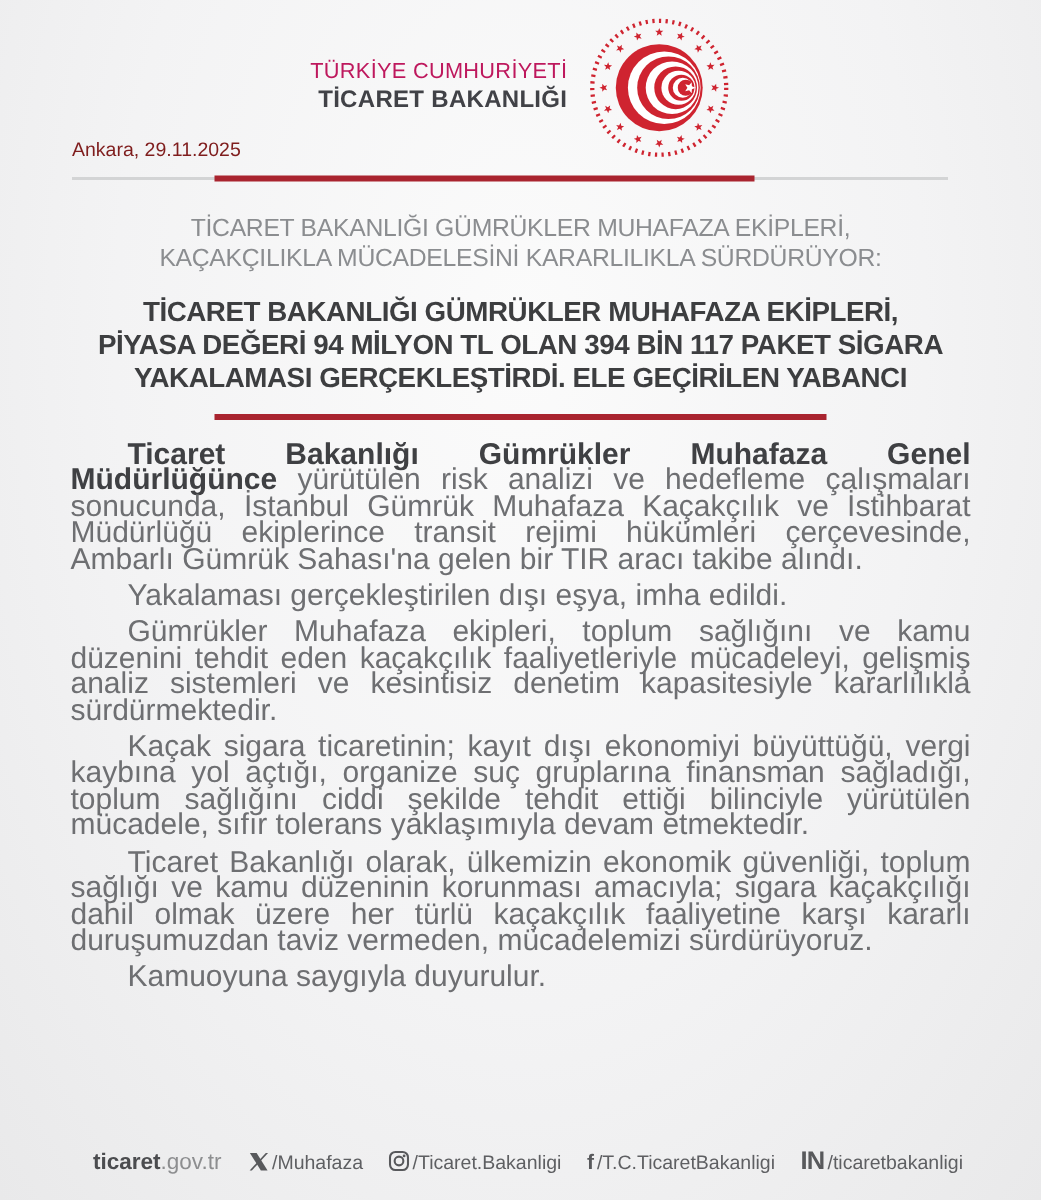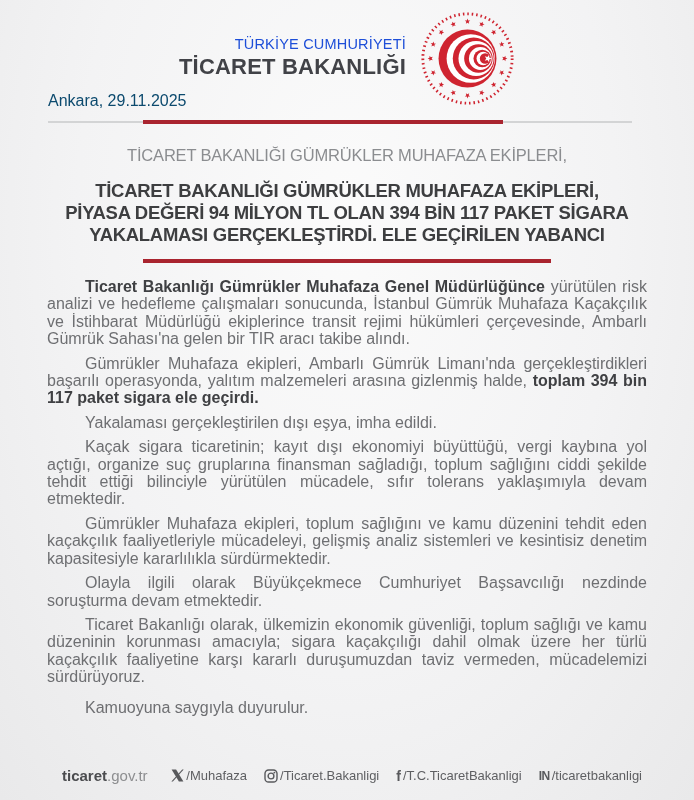--- a/index.html
+++ b/index.html
@@ -11,50 +11,50 @@
     position:relative;
     color:#6e6f72;
   }
   .page{position:relative;width:694px;height:800px;}
 
   
   .header{display:flex;justify-content:center;align-items:center;gap:14px;padding-top:10px;height:96px;}
   .org{line-height:1.25;}
   .org-tr{text-align:right;}
   .org-en{text-align:left;}
-  .org-l1{font-size:14.5px;color:#1d4ed8;letter-spacing:.2px;}
-  .org-l2{font-size:22px;font-weight:bold;color:#414247;letter-spacing:.2px;}
+  .org-l1{font-size:14.5px;color:#be185d;letter-spacing:.2px;}
+  .org-l2{font-size:16px;font-weight:bold;color:#414247;letter-spacing:.2px;}
   .logo{width:95px;height:95px;flex:0 0 auto;}
 
-  .dateline{margin:-14px 0 10px 48px;font-size:16px;color:#0c4a6e;}
+  .dateline{margin:-14px 0 10px 48px;font-size:13px;color:#7f1d1d;}
 
   .rule{position:relative;height:4px;margin:0 48px;}
   .rule-gray{position:absolute;left:0;right:14px;top:1px;height:2px;background:#d3d4d5;}
   .rule-red{position:absolute;left:95px;width:360px;top:0;height:4px;}
 
   .subtitle{margin-top:21px;text-align:center;font-size:16.5px;line-height:20px;color:#8b8d90;letter-spacing:-0.2px;}
 
   .headline{margin:15px 30px 0;text-align:center;font-size:18.5px;line-height:22px;font-weight:bold;color:#3d3e40;letter-spacing:-0.3px;}
 
   .headline-underline{width:408px;height:4px;margin:13px auto 0;}
 
   
   .body-copy{margin:15px 47px 0;}
-  .para{margin:0 0 7px;text-align:justify;text-indent:38px;font-size:16px;line-height:17.4px;color:#6e6f72;}
+  .para{margin:0 0 7px;text-align:justify;text-indent:38px;font-size:20px;line-height:17.4px;color:#6e6f72;}
   .para strong{color:#3f4043;}
   .para:nth-child(8){margin-top:13px;}
 
   
   .footer{position:absolute;left:0;right:0;bottom:16px;display:flex;justify-content:space-between;align-items:center;padding:0 52px 0 62px;}
   .site{font-size:15px;color:#8d8e90;}
   .site b{color:#4b4c4f;font-weight:bold;}
   .social{display:flex;align-items:center;gap:17px;}
   .social-item{display:flex;align-items:center;gap:2px;font-size:13px;color:#5e5f62;cursor:pointer;}
   .icon-glyph{font-weight:bold;font-size:14px;color:#58595c;}
-  .icon-glyph.in{letter-spacing:-0.5px;font-size:12px;}
+  .icon-glyph.in{letter-spacing:-0.5px;font-size:17px;}
   .icon-svg{display:block;}
 </style>
 </head>
 <body>
 
 <div class="page">
 
   <div class="header">
     <div class="org org-tr">
       <div class="org-l1">TÜRKİYE CUMHURİYETİ</div>
@@ -102,37 +102,36 @@
 
   <div class="dateline">Ankara, 29.11.2025</div>
 
   <div class="rule">
     <div class="rule-gray"></div>
     <div class="rule-red" style="background: rgb(169, 36, 47);"></div>
   </div>
 
   <div class="subtitle">
     <div>TİCARET BAKANLIĞI GÜMRÜKLER MUHAFAZA EKİPLERİ,</div>
+    <div>KAÇAKÇILIKLA MÜCADELESİNİ KARARLILIKLA SÜRDÜRÜYOR:</div>
   </div>
 
   <div class="headline">
     <div>TİCARET BAKANLIĞI GÜMRÜKLER MUHAFAZA EKİPLERİ,</div>
     <div>PİYASA DEĞERİ 94 MİLYON TL OLAN 394 BİN 117 PAKET SİGARA</div>
     <div>YAKALAMASI GERÇEKLEŞTİRDİ. ELE GEÇİRİLEN YABANCI</div>
   </div>
 
   <div class="headline-underline" style="background: rgb(169, 36, 47);"></div>
 
   <div class="body-copy">
       <p class="para"><strong>Ticaret Bakanlığı Gümrükler Muhafaza Genel Müdürlüğünce</strong><span> yürütülen risk analizi ve hedefleme çalışmaları sonucunda, İstanbul Gümrük Muhafaza Kaçakçılık ve İstihbarat Müdürlüğü ekiplerince transit rejimi hükümleri çerçevesinde, Ambarlı Gümrük Sahası'na gelen bir TIR aracı takibe alındı.</span></p>
-      <p class="para"><span>Gümrükler Muhafaza ekipleri, Ambarlı Gümrük Limanı'nda gerçekleştirdikleri başarılı operasyonda, yalıtım malzemeleri arasına gizlenmiş halde, </span><strong>toplam 394 bin 117 paket sigara ele geçirdi.</strong></p>
       <p class="para"><span>Yakalaması gerçekleştirilen dışı eşya, imha edildi.</span></p>
+      <p class="para"><span>Gümrükler Muhafaza ekipleri, toplum sağlığını ve kamu düzenini tehdit eden kaçakçılık faaliyetleriyle mücadeleyi, gelişmiş analiz sistemleri ve kesintisiz denetim kapasitesiyle kararlılıkla sürdürmektedir.</span></p>
       <p class="para"><span>Kaçak sigara ticaretinin; kayıt dışı ekonomiyi büyüttüğü, vergi kaybına yol açtığı, organize suç gruplarına finansman sağladığı, toplum sağlığını ciddi şekilde tehdit ettiği bilinciyle yürütülen mücadele, sıfır tolerans yaklaşımıyla devam etmektedir.</span></p>
-      <p class="para"><span>Gümrükler Muhafaza ekipleri, toplum sağlığını ve kamu düzenini tehdit eden kaçakçılık faaliyetleriyle mücadeleyi, gelişmiş analiz sistemleri ve kesintisiz denetim kapasitesiyle kararlılıkla sürdürmektedir.</span></p>
-      <p class="para"><span>Olayla ilgili olarak Büyükçekmece Cumhuriyet Başsavcılığı nezdinde soruşturma devam etmektedir.</span></p>
       <p class="para"><span>Ticaret Bakanlığı olarak, ülkemizin ekonomik güvenliği, toplum sağlığı ve kamu düzeninin korunması amacıyla; sigara kaçakçılığı dahil olmak üzere her türlü kaçakçılık faaliyetine karşı kararlı duruşumuzdan taviz vermeden, mücadelemizi sürdürüyoruz.</span></p>
       <p class="para"><span>Kamuoyuna saygıyla duyurulur.</span></p>
     </div>
 
   <div class="footer">
     <div class="site"><b>ticaret</b><span>.gov.tr</span></div>
 
     <div class="social">
 
       <div class="social-item">

